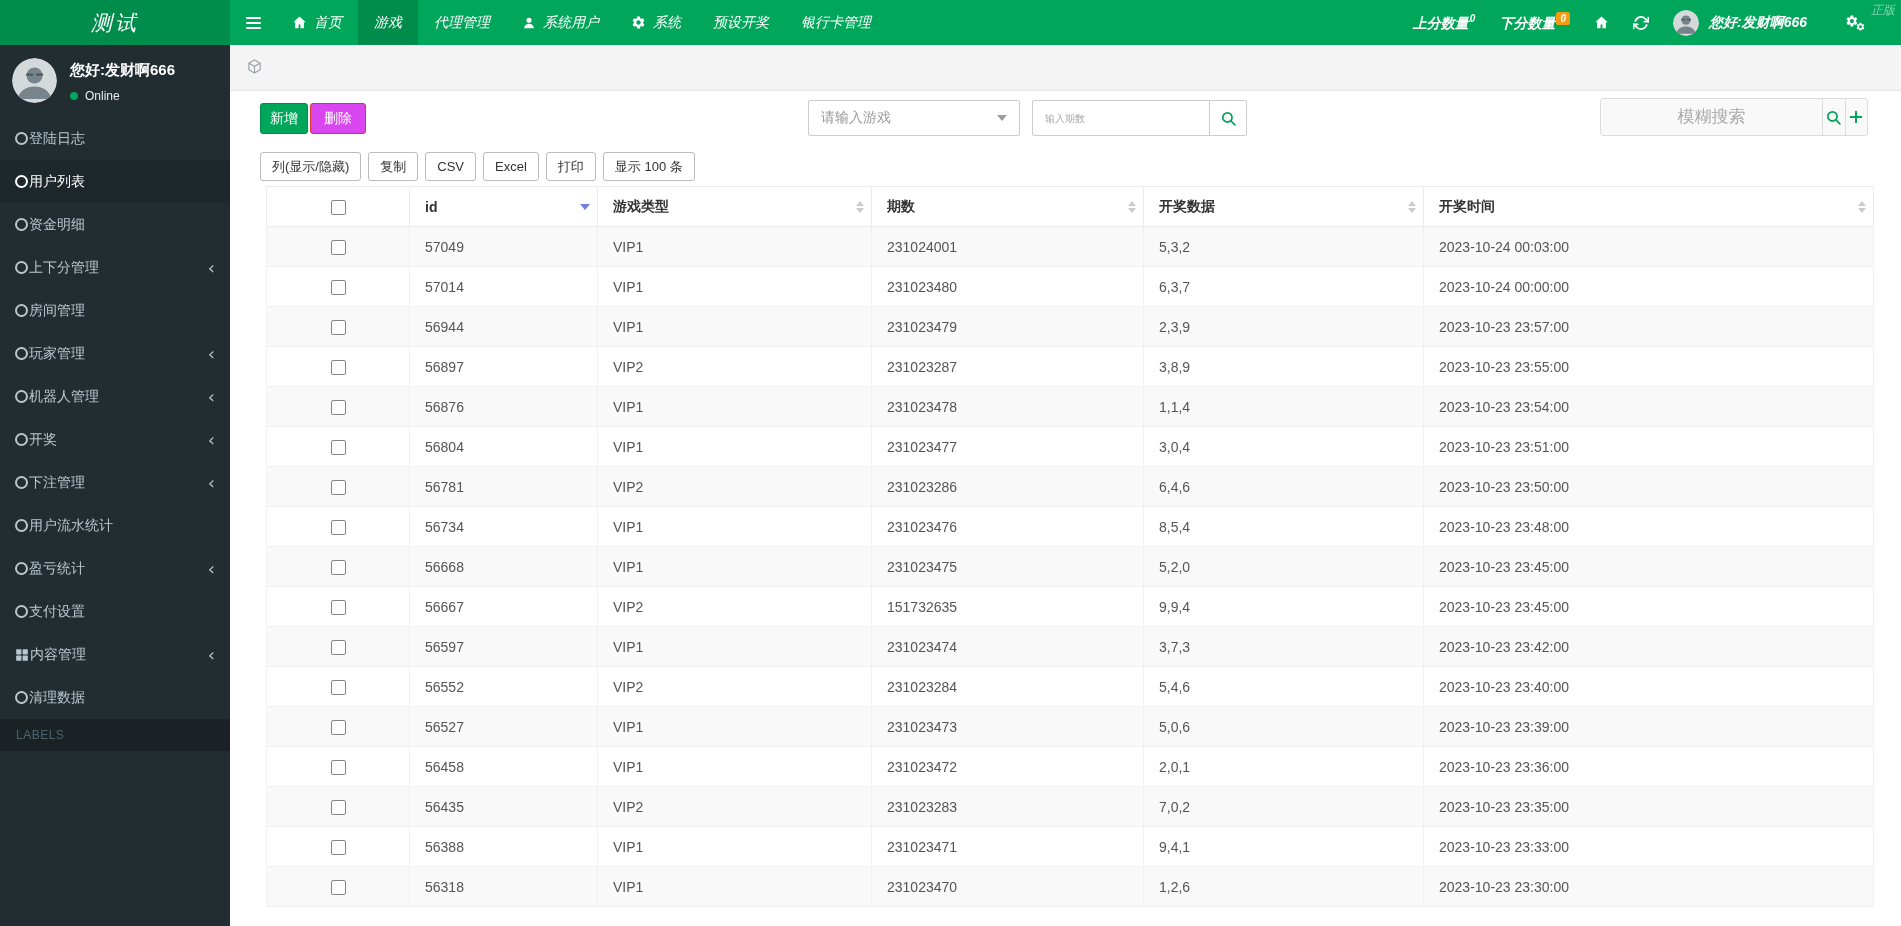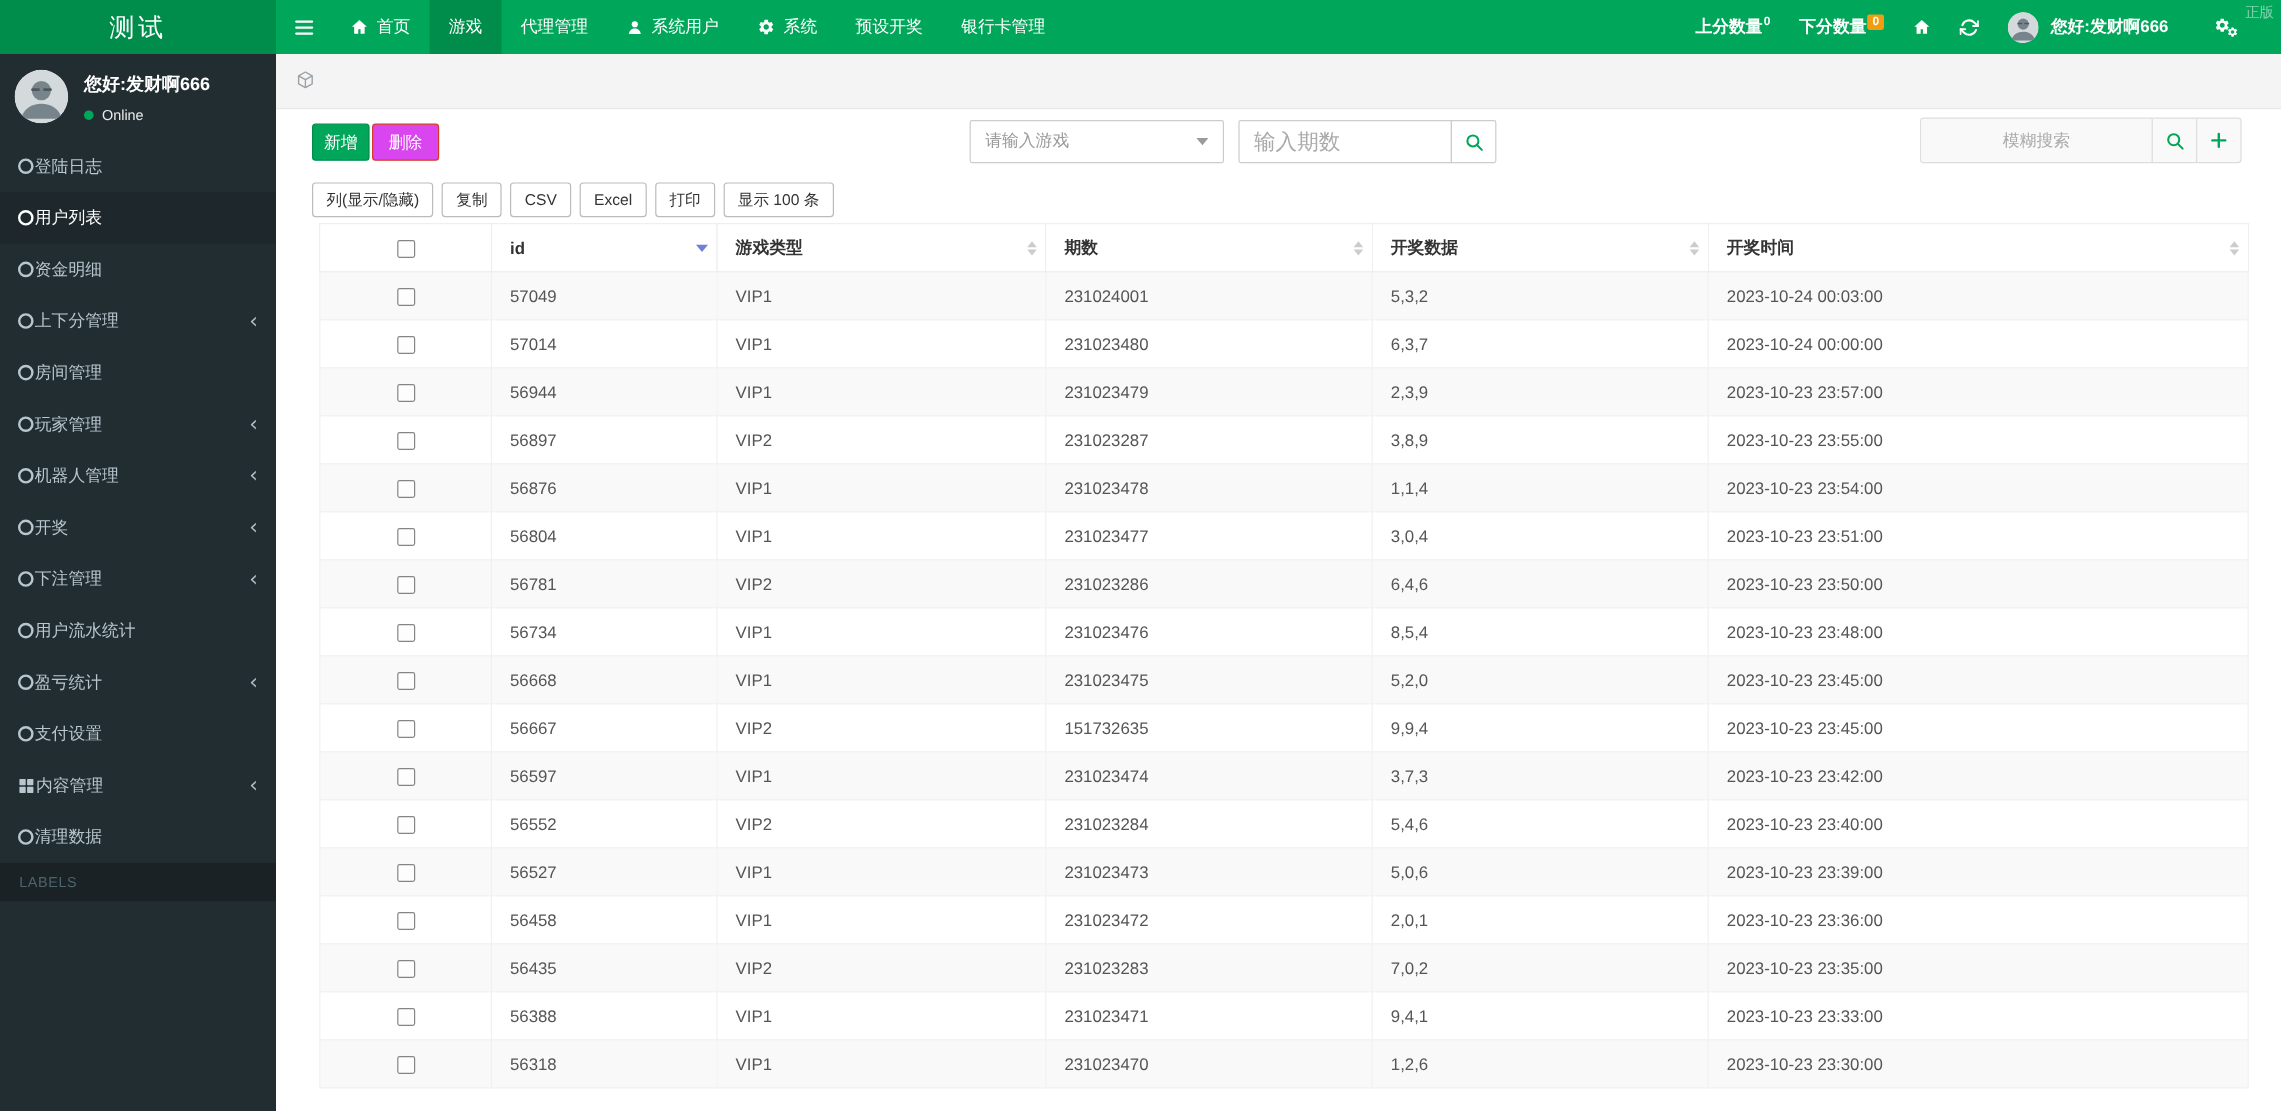--- a/index.html
+++ b/index.html
@@ -6,21 +6,21 @@
   html,body { width: 1901px; height: 926px; overflow: hidden; }
   body {
     font-family: "Liberation Sans", "DejaVu Sans", sans-serif;
     background: #f4f4f4;
     position: relative;
   }
   .icon svg, [data-icon] svg { display: block; }
 
   
   .navbar { position: absolute; top: 0; left: 0; width: 1901px; height: 45px;
-            background: #00a65a; display: flex; align-items: stretch; z-index: 20; }
+            background: #00a65a; display: flex; align-items: stretch; z-index: 20; font-style: italic; }
   .brand { width: 230px; background: #008d4c; color: #fff; font-size: 21px; letter-spacing: 3px;
            display: flex; align-items: center; justify-content: center; cursor: pointer; }
   .hamburger { width: 46px; display: flex; flex-direction: column; gap: 3px;
                align-items: center; justify-content: center; cursor: pointer; }
   .hamburger .bar { width: 15px; height: 2px; background: #fff; border-radius: 1px; }
   .nav-items { display: flex; align-items: stretch; }
   .nav-item { display: flex; align-items: center; gap: 7px; padding: 0 16px;
               color: #fff; font-size: 14px; cursor: pointer; white-space: nowrap; }
   .nav-item.active { background: #008d4c; }
   .nav-right { margin-left: auto; display: flex; align-items: center; gap: 24px; padding-right: 34px; }
@@ -60,31 +60,31 @@
          font-family: inherit; }
   .btn-add { left: 30px; top: 12px; width: 48px; height: 31px; background: #00a65a; border-color: #008d4c; color: #fff; }
   .btn-del { left: 80px; top: 12px; width: 56px; height: 31px; background: #d946ef; border-color: #d73925; color: #fff; }
 
   .select { position: absolute; left: 578px; top: 9px; width: 212px; height: 36px;
             border: 1px solid #ccc; border-radius: 2px; background: #fff; display: flex;
             align-items: center; padding: 0 12px; color: #999; font-size: 14px; cursor: pointer; }
   .select .caret { margin-left: auto; width: 0; height: 0; border-left: 5px solid transparent;
                    border-right: 5px solid transparent; border-top: 6px solid #9b9b9b; }
   .txt-input { position: absolute; left: 802px; top: 9px; width: 178px; height: 36px;
-               border: 1px solid #ccc; border-radius: 2px 0 0 2px; padding: 0 12px; font-size: 18px;
+               border: 1px solid #ccc; border-radius: 2px 0 0 2px; padding: 0 12px; font-size: 10px;
                color: #a21caf; outline: none; font-family: inherit; }
   ::placeholder { color: #aaa; opacity: 1; }
   .search-btn { position: absolute; left: 979px; top: 9px; width: 38px; height: 36px; background: #fff;
                 border: 1px solid #ccc; border-radius: 0 2px 2px 0; display: flex; align-items: center;
                 justify-content: center; cursor: pointer; }
   .icon-green { color: #00a65a; }
 
   .fuzzy { position: absolute; left: 1370px; top: 7px; width: 268px; height: 38px; display: flex;
            border: 1px solid #ddd; border-radius: 3px; background: #f9f9f9; overflow: hidden; }
-  .fuzzy input { flex: 1; border: none; outline: none; text-align: center; font-size: 14px;
+  .fuzzy input { flex: 1; border: none; outline: none; text-align: center; font-size: 17px;
                  color: #333; background: #f9f9f9; font-family: inherit; }
   .fuzzy .seg { width: 37px; display: flex; align-items: center; justify-content: center;
                 border-left: 1px solid #ddd; cursor: pointer; }
 
   .export-row { position: absolute; left: 30px; top: 61px; display: flex; gap: 7px; }
   .ebtn { height: 29px; padding: 0 11px; background: #fff; border: 1px solid #bbb; border-radius: 3px;
           font-size: 13px; color: #333; display: flex; align-items: center; cursor: pointer;
           white-space: nowrap; font-family: inherit; }
 
   

